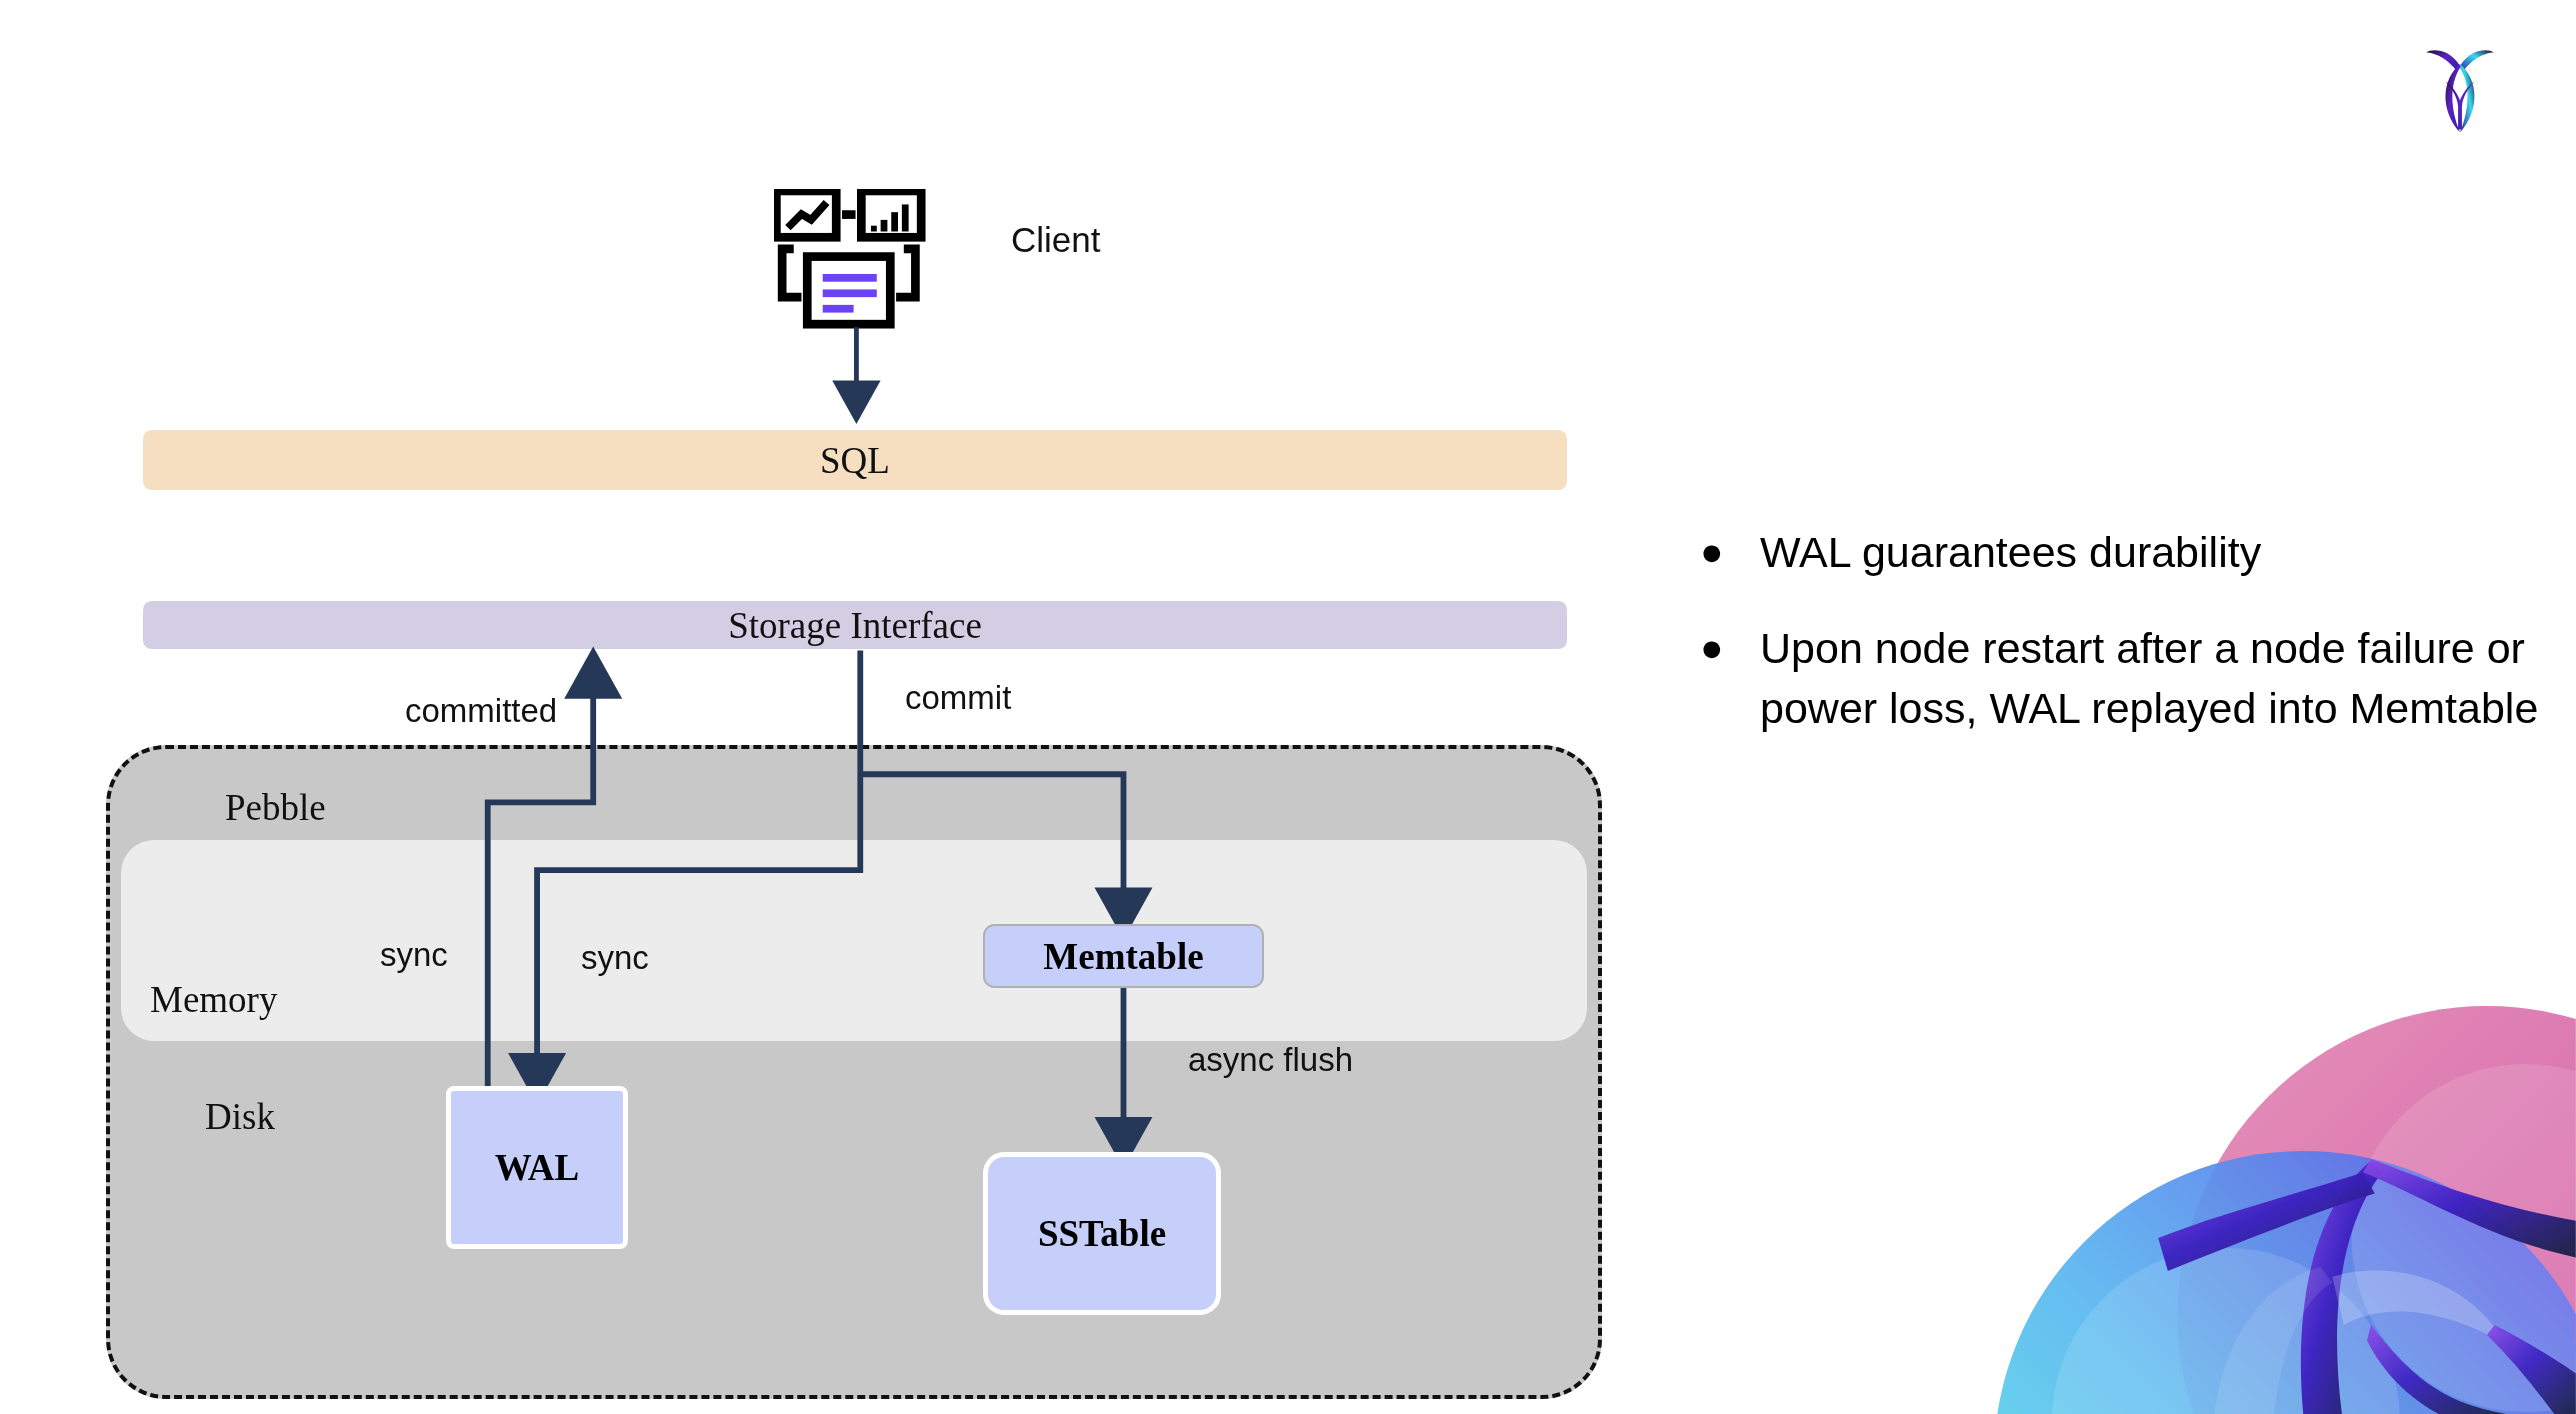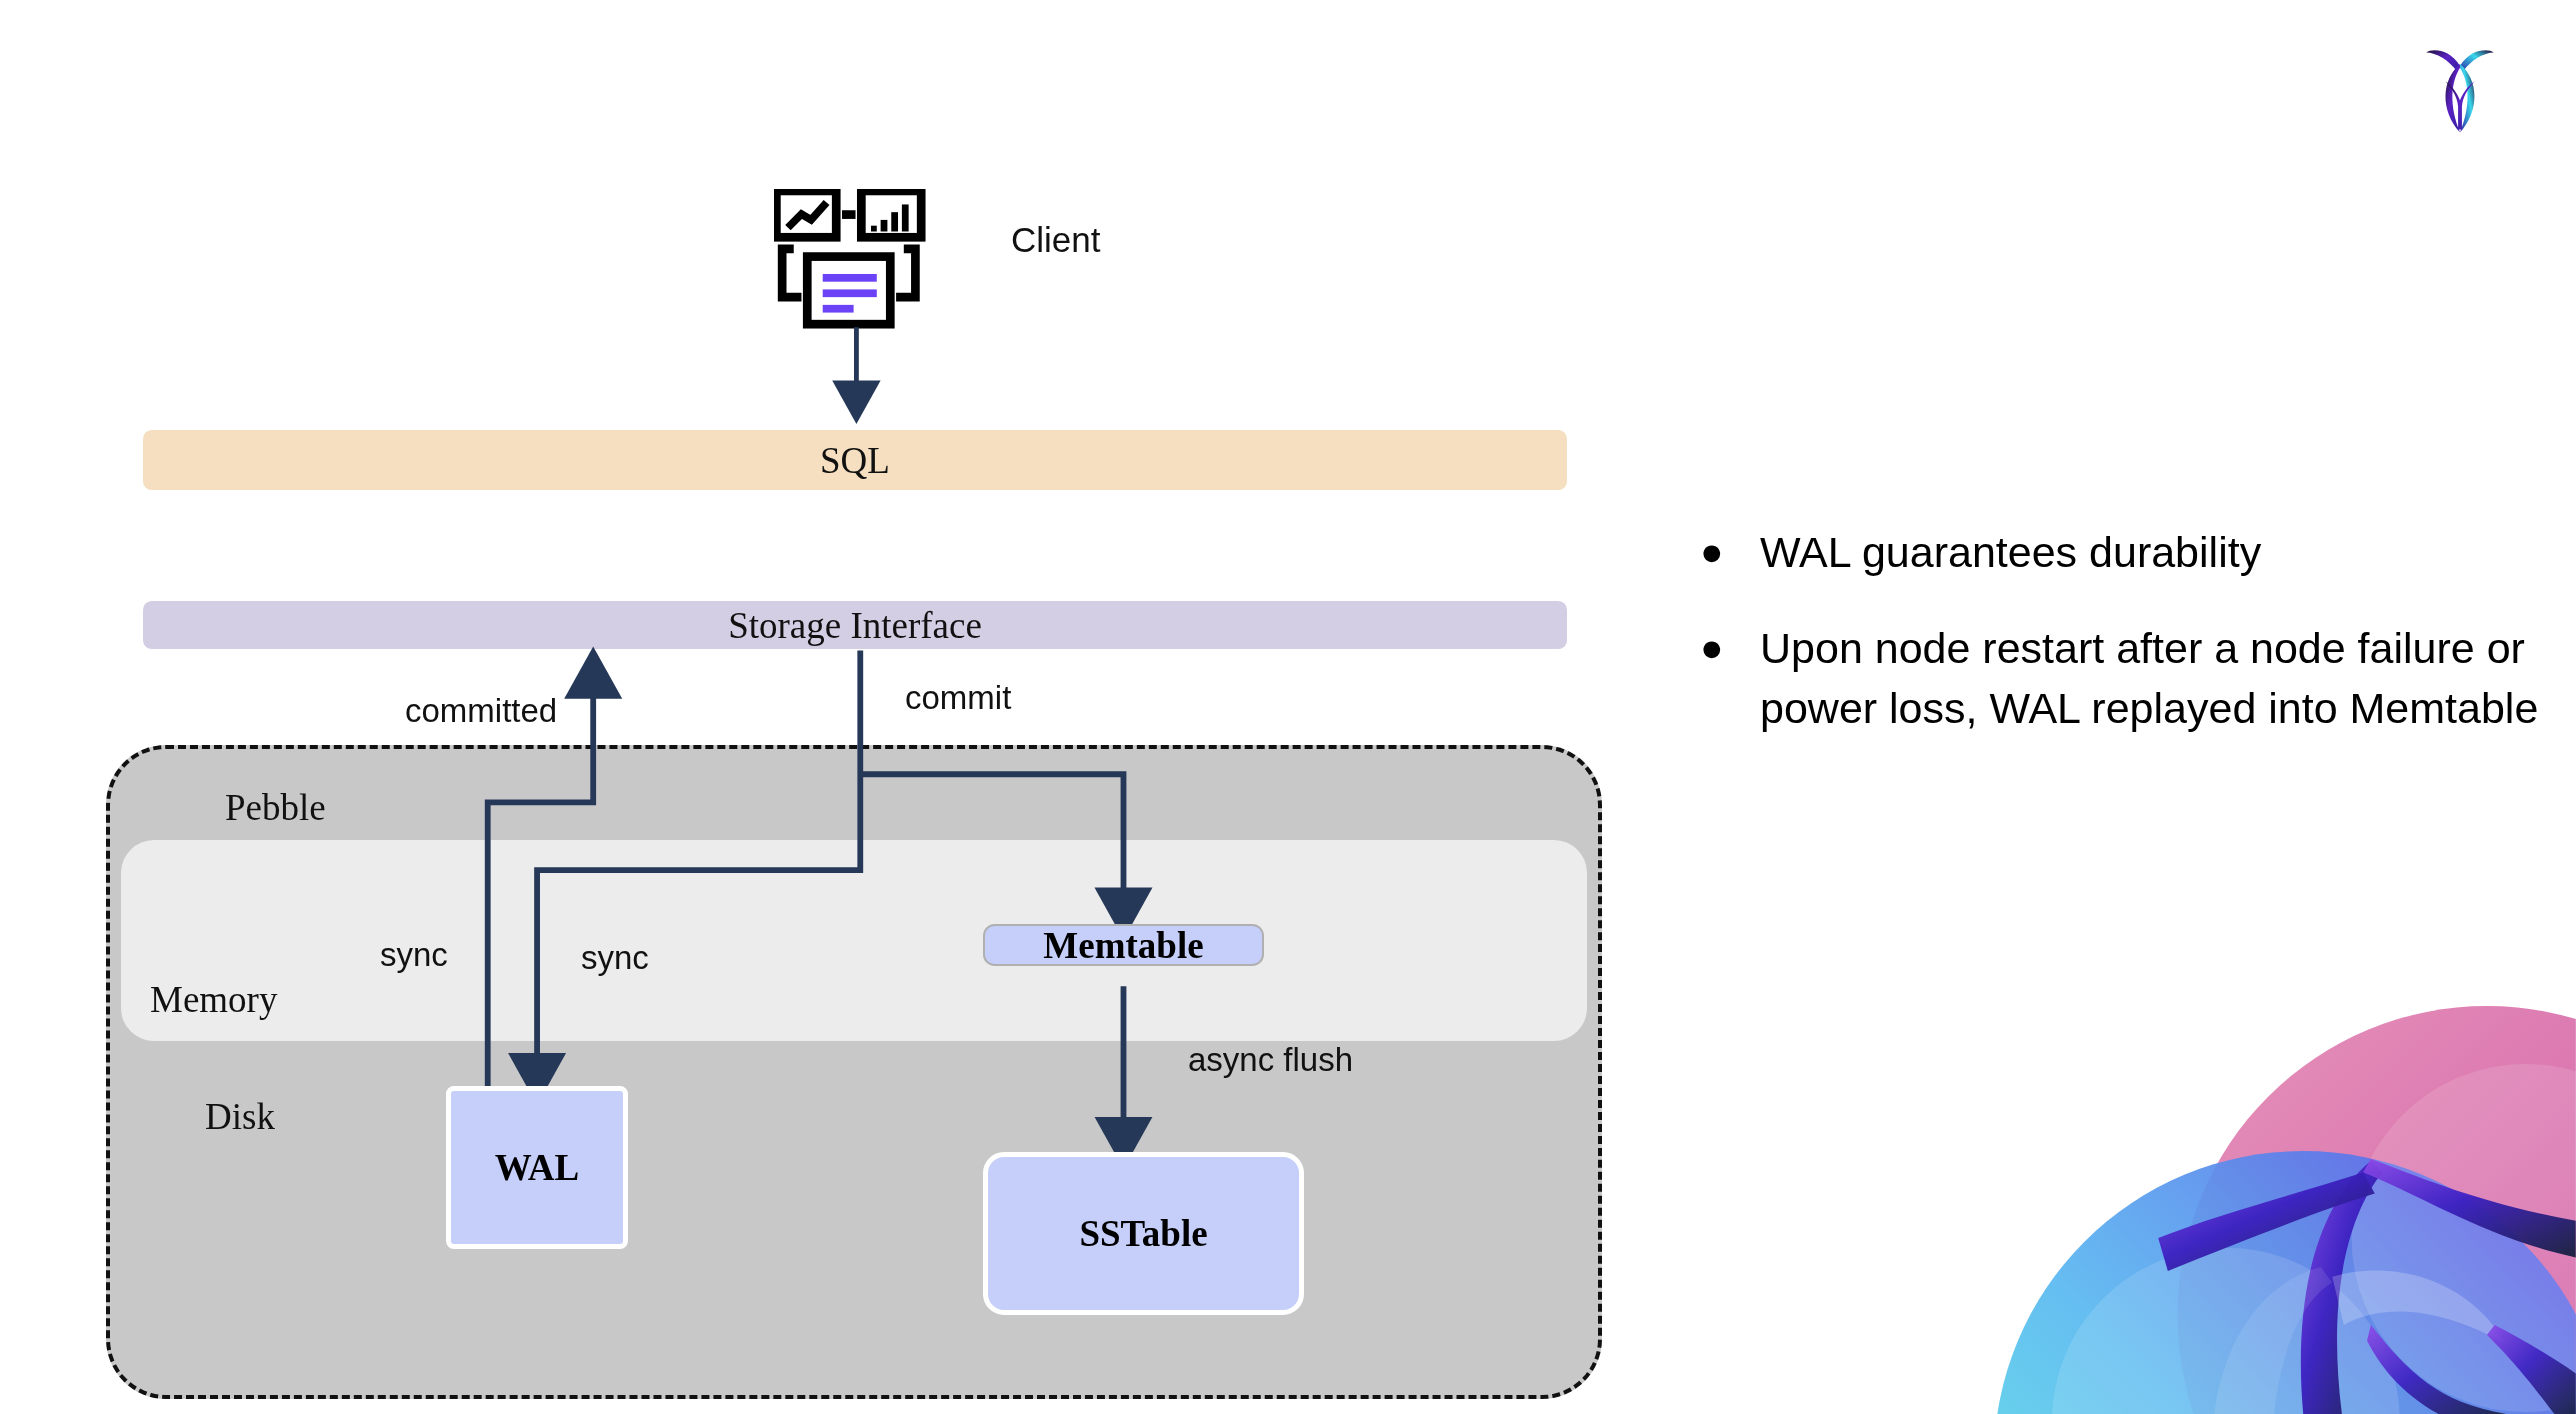--- a/index.html
+++ b/index.html
@@ -77,31 +77,31 @@
 
   
   .node {
     position: absolute;
     background: #c5cff9;
     display: flex; align-items: center; justify-content: center;
     font-family: "Liberation Serif", serif; font-weight: bold;
     color: #000; text-align: center;
   }
   #node-memtable {
-    left: 983px; top: 924px; width: 281px; height: 42px;
+    left: 983px; top: 924px; width: 281px; height: 64px;
     border-radius: 11.6px; border: 2.9px solid #b0b0b0;
     font-size: 37px;
   }
   #node-wal {
     left: 446px; top: 1086px; width: 182px; height: 163px;
     border-radius: 8px; border: 5.8px solid #ffffff;
     font-size: 37px;
   }
   #node-sstable {
-    left: 983px; top: 1152px; width: 321px; height: 163px;
+    left: 983px; top: 1152px; width: 238px; height: 163px;
     border-radius: 21px; border: 5.8px solid #ffffff;
     font-size: 37px;
   }
 
   
   .edge-label {
     position: absolute;
     font-family: "Liberation Sans", sans-serif;
     font-size: 33px; color: #111; white-space: nowrap;
   }

